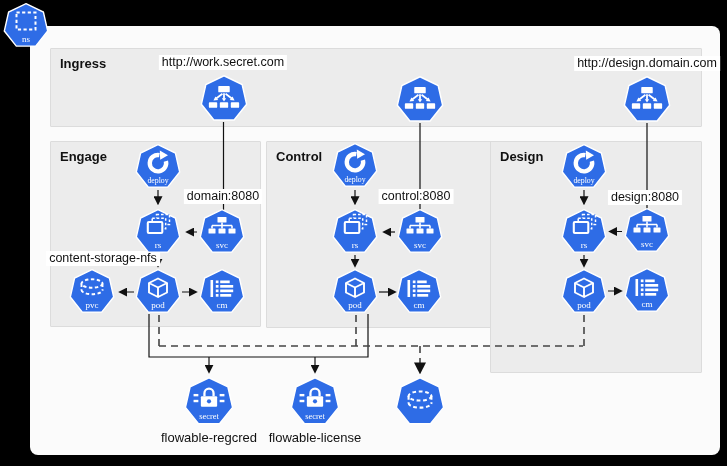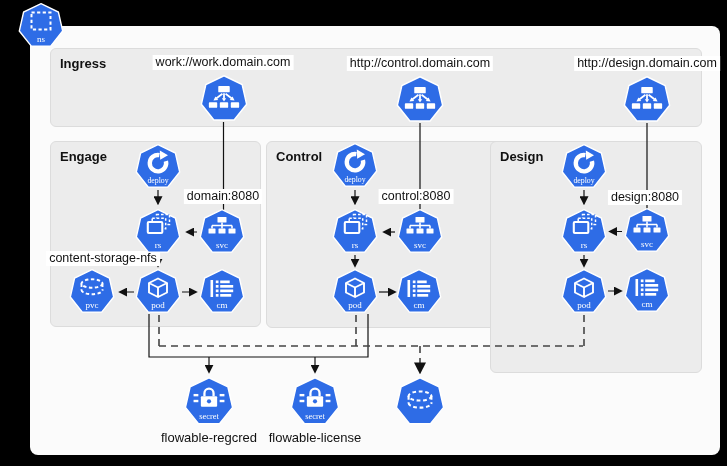--- a/index.html
+++ b/index.html
@@ -1,19 +1,19 @@
 <!DOCTYPE html>
 <html><head>
 <meta charset="utf-8">
 <style>
   html,body{margin:0;padding:0;background:#000;}
   #stage{position:relative;width:727px;height:466px;background:#000;border-radius:8px;overflow:hidden;
          font-family:"Liberation Sans",sans-serif;}
   #card{position:absolute;left:30px;top:26px;width:690px;height:429px;background:#fbfbfb;border-radius:8px;}
-  .panel{position:absolute;background:#ececec;border:1px solid #dcdcdc;border-radius:6px;box-sizing:border-box;z-index:1;}
+  .panel{position:absolute;background:#ececec;border:1px solid #dcdcdc;border-radius:1px;box-sizing:border-box;z-index:1;}
   .ptitle{position:absolute;left:9px;top:7px;font-size:13px;font-weight:bold;color:#111;}
   .edges{position:absolute;left:0;top:0;z-index:2;}
   .chip{position:absolute;transform:translateX(-50%);background:#fff;color:#111;font-size:12.5px;
         line-height:15px;padding:0 3px;white-space:nowrap;z-index:3;}
   .cap{position:absolute;transform:translateX(-50%);color:#111;font-size:13px;line-height:15px;
        white-space:nowrap;z-index:3;}
   .knode{position:absolute;z-index:4;line-height:0;}
 </style>
 </head>
 <body>
@@ -59,32 +59,31 @@
       <path d="M149,314 V357 H368 V314" fill="none" stroke="#111111" stroke-width="1.2"></path>
       <path d="M209,357 V372" fill="none" stroke="#111111" stroke-width="1.2" marker-end="url(#ah)"></path>
       <path d="M315,357 V372" fill="none" stroke="#111111" stroke-width="1.2" marker-end="url(#ah)"></path>
       <path d="M159,315 V346" fill="none" stroke="#444444" stroke-width="1.6" stroke-dasharray="7 5"></path>
       <path d="M356,315 V346" fill="none" stroke="#444444" stroke-width="1.6" stroke-dasharray="7 5"></path>
       <path d="M584,315 V346" fill="none" stroke="#444444" stroke-width="1.6" stroke-dasharray="7 5"></path>
       <path d="M159,346 H583" fill="none" stroke="#444444" stroke-width="1.6" stroke-dasharray="7 5"></path>
       <path d="M420,346 V372" fill="none" stroke="#444444" stroke-width="1.6" stroke-dasharray="7 5" marker-end="url(#ah)"></path>
     </svg>
 
-  <div class="chip" style="left:223px;top:55px">work://work.domain.com</div>
-  <div class="chip" style="left:420px;top:56px">http://control.domain.com</div>
+  <div class="chip" style="left:223px;top:55px">http://work.secret.com</div>
   <div class="chip" style="left:647px;top:56px">http://design.domain.com</div>
   <div class="chip" style="left:223px;top:189px">domain:8080</div>
   <div class="chip" style="left:416px;top:189px">control:8080</div>
   <div class="chip" style="left:645px;top:190px">design:8080</div>
   <div class="chip" style="left:103px;top:251px">content-storage-nfs</div>
   <div class="cap" style="left:315px;top:430px">flowable-license</div>
   <div class="cap" style="left:209px;top:430px">flowable-regcred</div>
 
   <div id="nodes">
-      <div class="knode" style="left: 18px; top: 3px;"><svg width="46" height="46" viewBox="0 0 46 46">
+      <div class="knode" style="left: 3px; top: 3px;"><svg width="46" height="46" viewBox="0 0 46 46">
           <polygon points="23,0.7 40.4,9.1 44.7,28 32.7,43.1 13.3,43.1 1.3,28 5.6,9.1" fill="#2E6CE6" stroke="#fff" stroke-width="1.4"></polygon>
           <rect x="13.5" y="9.5" width="19" height="17" fill="none" stroke="#fff" stroke-width="2" stroke-dasharray="3.2 2.4"></rect>
           <text x="23" y="39" text-anchor="middle" fill="#fff" style="font:9px 'Liberation Serif', serif">ns</text>
         </svg></div>
       <div class="knode" style="left: 200px; top: 75px;"><svg width="48" height="48" viewBox="0 0 46 46">
           <polygon points="23,0.7 40.4,9.1 44.7,28 32.7,43.1 13.3,43.1 1.3,28 5.6,9.1" fill="#2E6CE6" stroke="#fff" stroke-width="1.4"></polygon>
           <rect x="17.5" y="10.5" width="11" height="6" rx="0.8" fill="#fff"></rect>
           <rect x="8.5" y="26" width="8" height="5.5" rx="0.8" fill="#fff"></rect>
           <rect x="19" y="26" width="8" height="5.5" rx="0.8" fill="#fff"></rect>
           <rect x="29.5" y="26" width="8" height="5.5" rx="0.8" fill="#fff"></rect>

